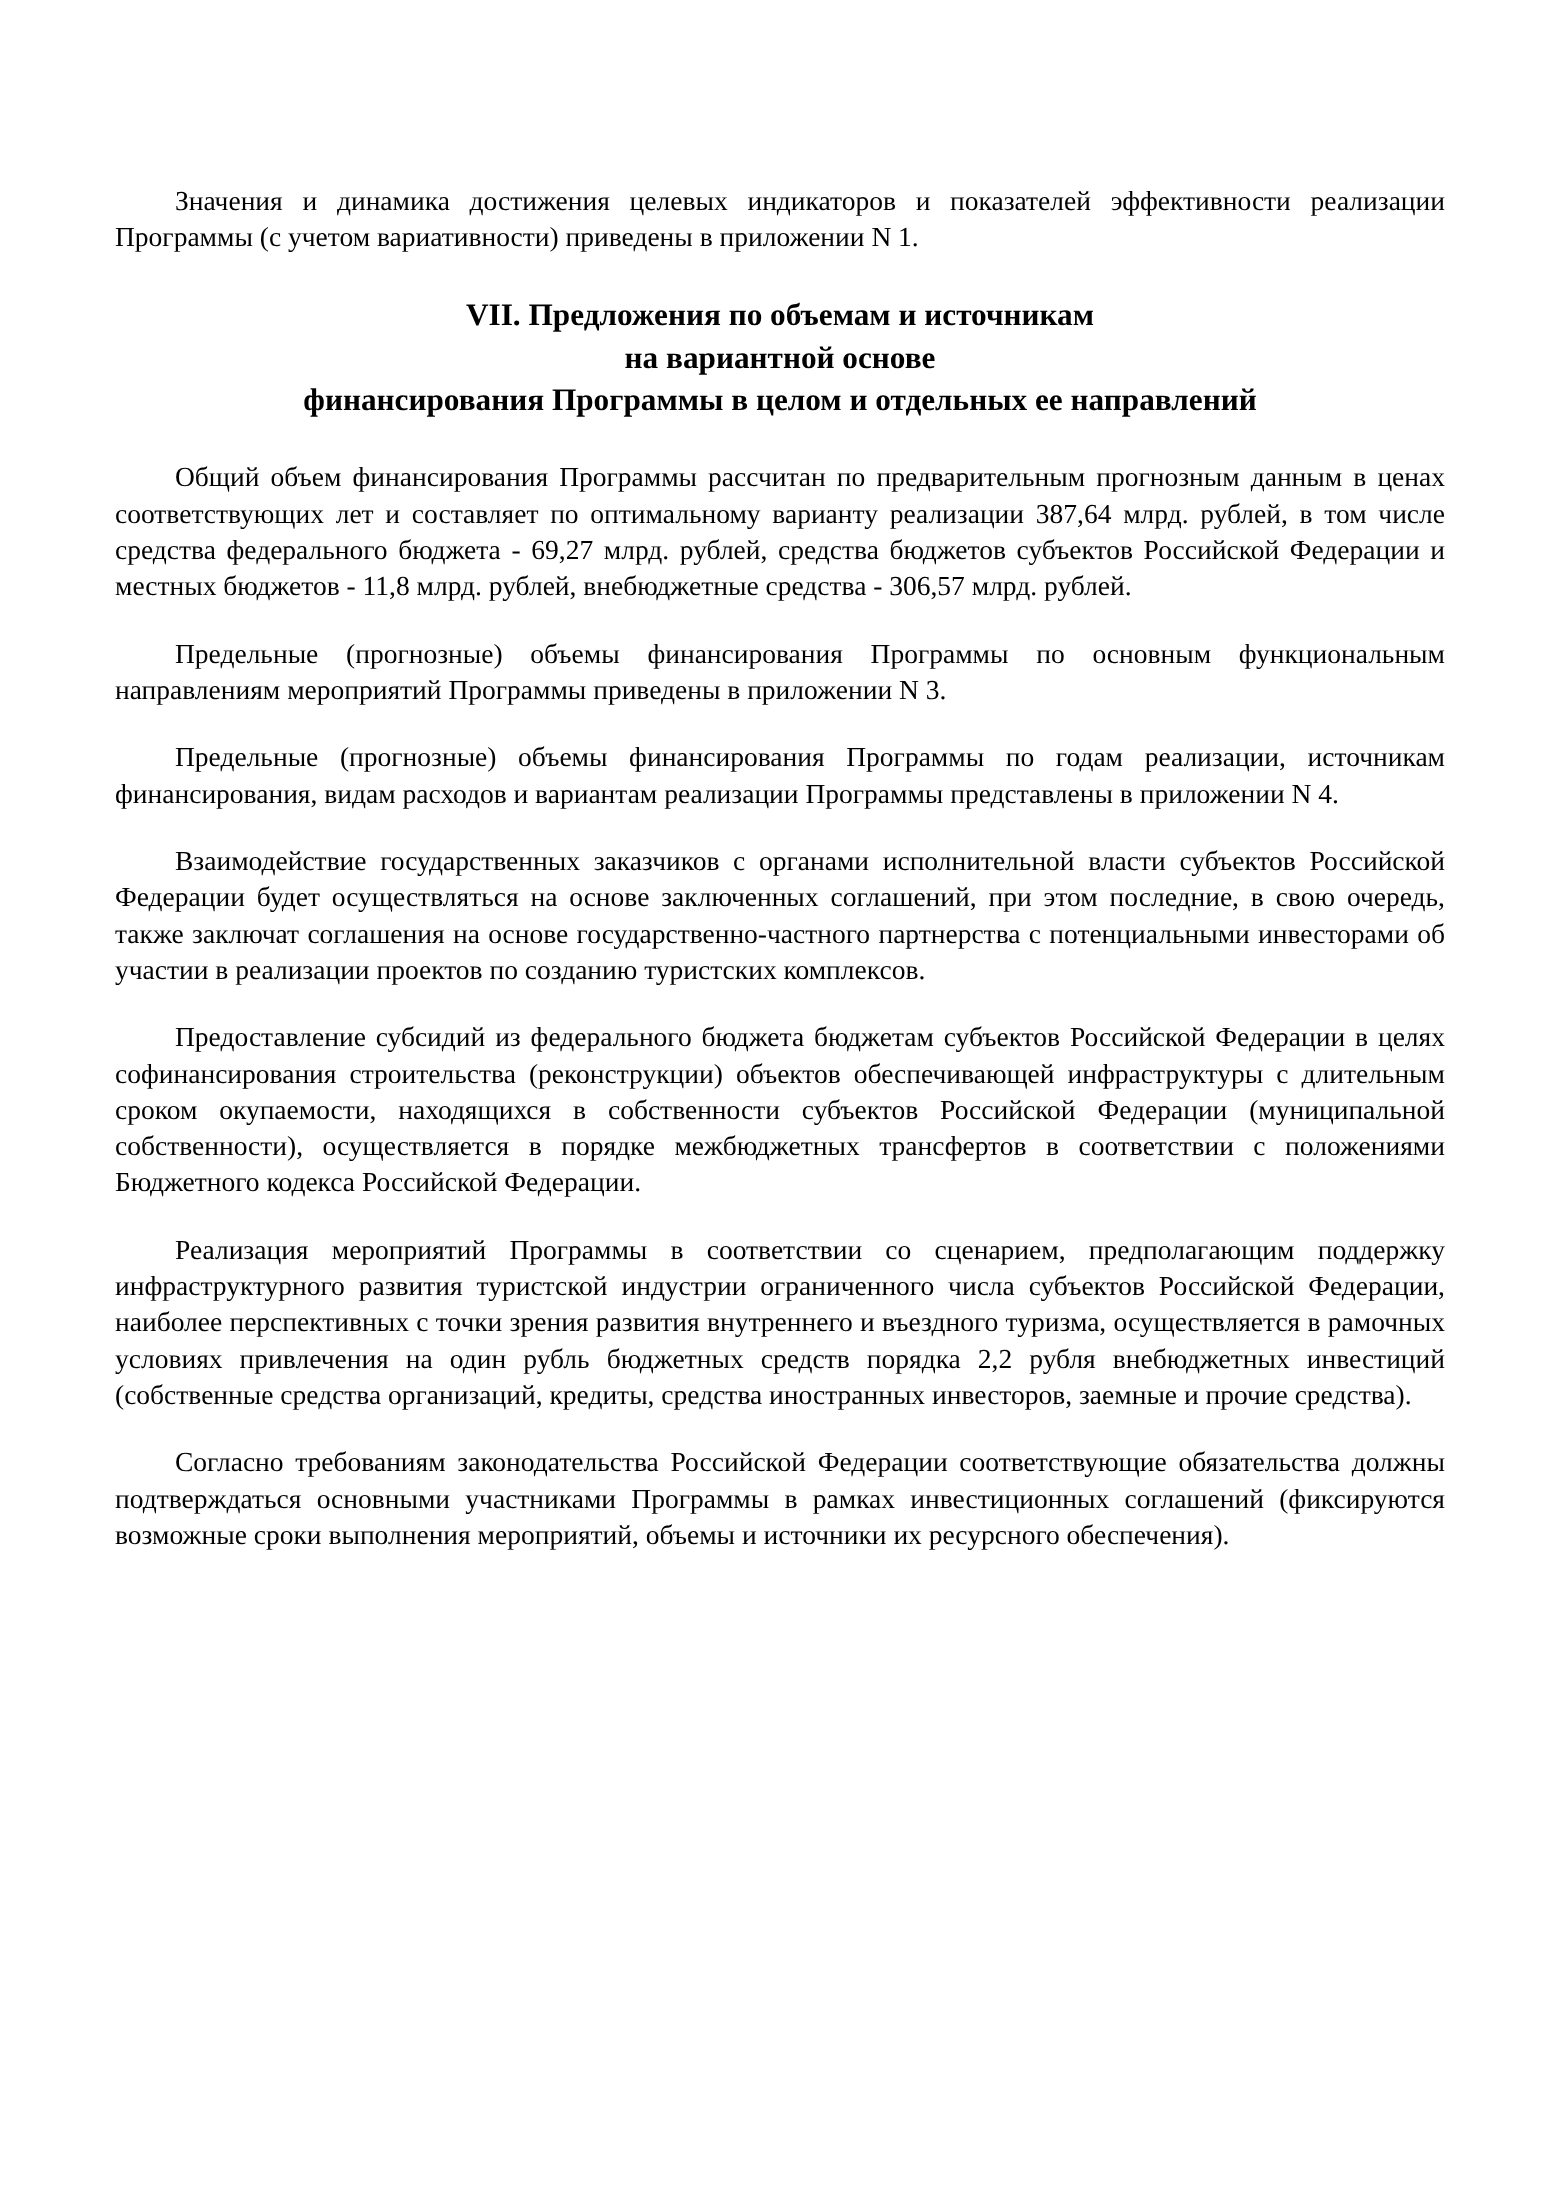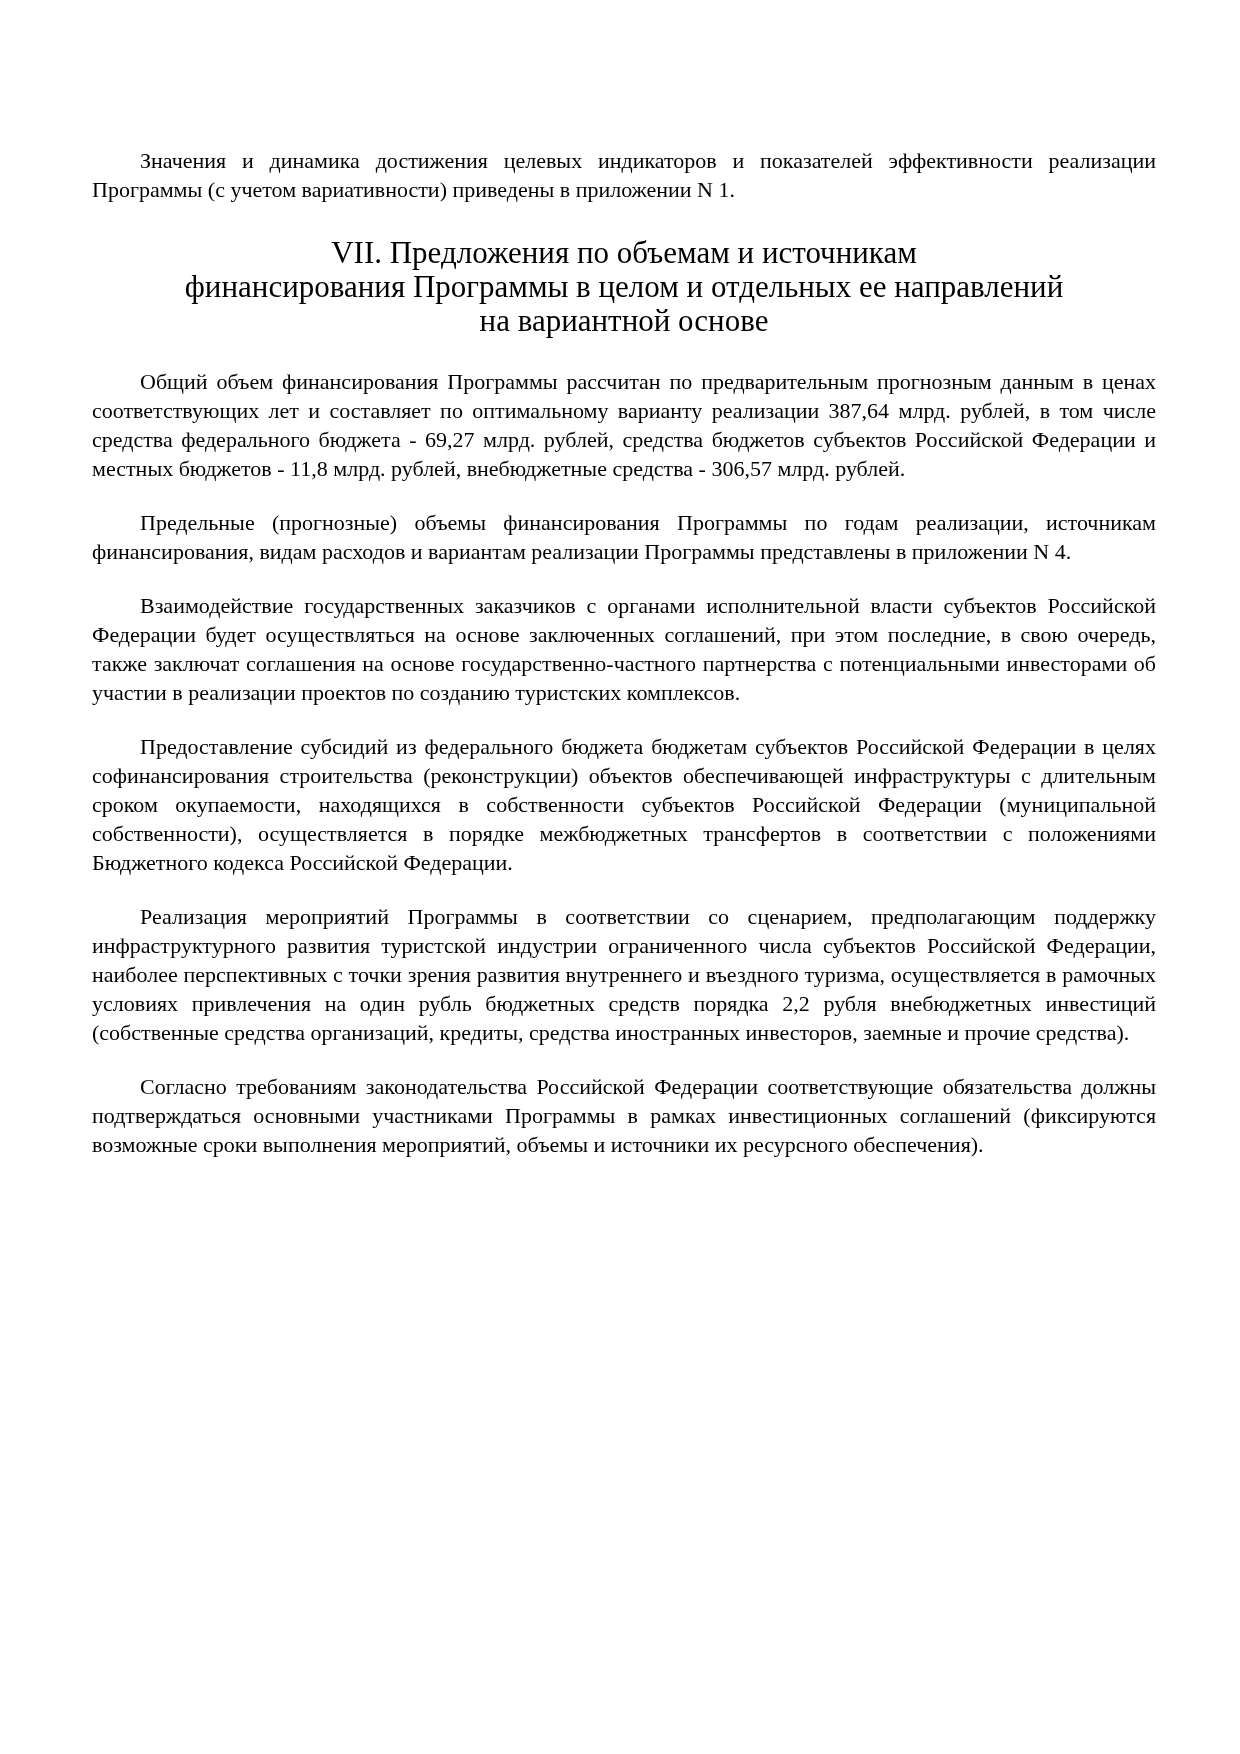--- a/index.html
+++ b/index.html
@@ -19,47 +19,48 @@
     font-size: 22px;
     line-height: 29px;
     overflow: hidden;
   }
   .para {
     margin: 0 0 25px 0;
     text-align: justify;
     text-indent: 48px;
   }
   .heading {
-    font-weight: normal;
-    font-size: 31px;
+    font-weight: bold;
+    font-size: 25px;
     line-height: 34px;
     text-align: center;
     margin: 32px 0 29px 0;
   }
   .heading .hline {
     display: block;
   }
 </style>
 </head>
 <body>
 
 <div class="page">
 
   <p class="para">Значения и динамика достижения целевых индикаторов и показателей эффективности реализации Программы (с учетом вариативности) приведены в приложении N 1.</p>
 
 
   <h2 class="heading">
     <span class="hline">VII. Предложения по объемам и источникам</span>
+    <span class="hline">на вариантной основе</span>
     <span class="hline">финансирования Программы в целом и отдельных ее направлений</span>
-    <span class="hline">на вариантной основе</span>
   </h2>
 
   <p class="para">Общий объем финансирования Программы рассчитан по предварительным прогнозным данным в ценах соответствующих лет и составляет по оптимальному варианту реализации 387,64 млрд. рублей, в том числе средства федерального бюджета - 69,27 млрд. рублей, средства бюджетов субъектов Российской Федерации и местных бюджетов - 11,8 млрд. рублей, внебюджетные средства - 306,57 млрд. рублей.</p>
 
 
+  <p class="para">Предельные (прогнозные) объемы финансирования Программы по основным функциональным направлениям мероприятий Программы приведены в приложении N 3.</p>
 
   <p class="para">Предельные (прогнозные) объемы финансирования Программы по годам реализации, источникам финансирования, видам расходов и вариантам реализации Программы представлены в приложении N 4.</p>
 
   <p class="para">Взаимодействие государственных заказчиков с органами исполнительной власти субъектов Российской Федерации будет осуществляться на основе заключенных соглашений, при этом последние, в свою очередь, также заключат соглашения на основе государственно-частного партнерства с потенциальными инвесторами об участии в реализации проектов по созданию туристских комплексов.</p>
 
   <p class="para">Предоставление субсидий из федерального бюджета бюджетам субъектов Российской Федерации в целях софинансирования строительства (реконструкции) объектов обеспечивающей инфраструктуры с длительным сроком окупаемости, находящихся в собственности субъектов Российской Федерации (муниципальной собственности), осуществляется в порядке межбюджетных трансфертов в соответствии с положениями Бюджетного кодекса Российской Федерации.</p>
 
   <p class="para">Реализация мероприятий Программы в соответствии со сценарием, предполагающим поддержку инфраструктурного развития туристской индустрии ограниченного числа субъектов Российской Федерации, наиболее перспективных с точки зрения развития внутреннего и въездного туризма, осуществляется в рамочных условиях привлечения на один рубль бюджетных средств порядка 2,2 рубля внебюджетных инвестиций (собственные средства организаций, кредиты, средства иностранных инвесторов, заемные и прочие средства).</p>
 
   <p class="para">Согласно требованиям законодательства Российской Федерации соответствующие обязательства должны подтверждаться основными участниками Программы в рамках инвестиционных соглашений (фиксируются возможные сроки выполнения мероприятий, объемы и источники их ресурсного обеспечения).</p>

